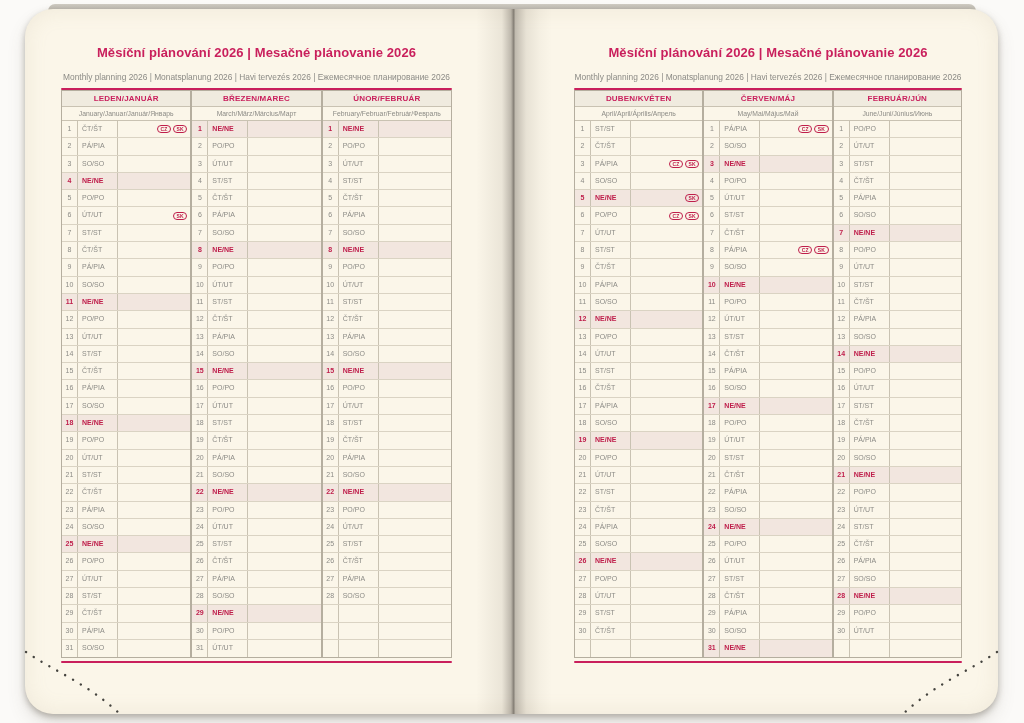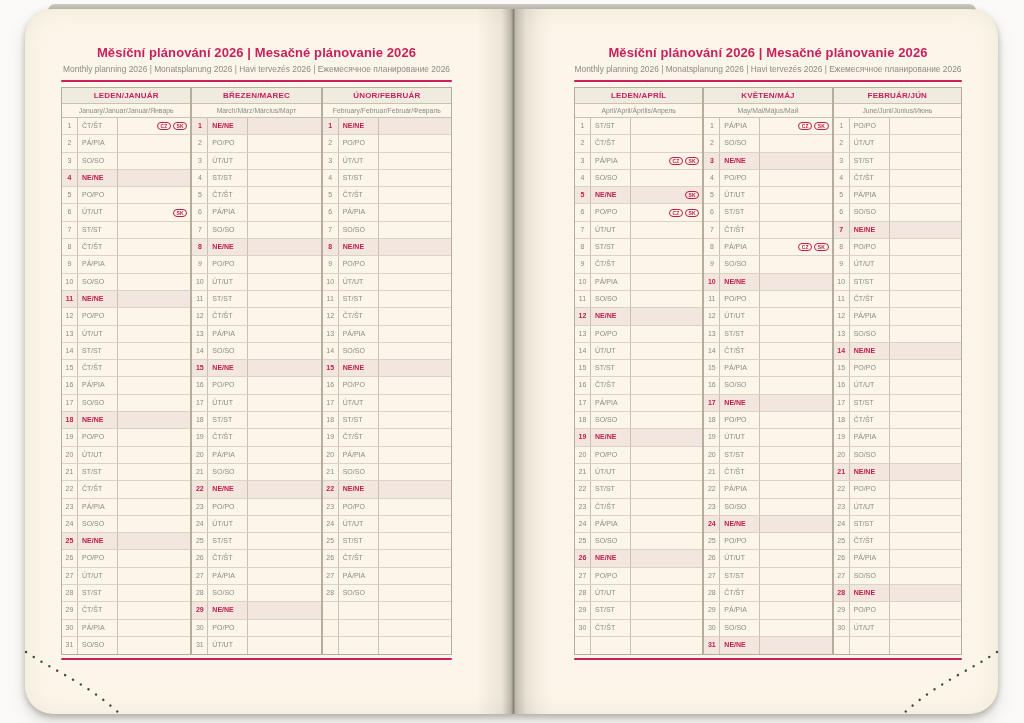--- a/index.html
+++ b/index.html
@@ -50,27 +50,27 @@
   .page-left .content{margin:35px 59px 0 36px}
   .page-right .content{margin:35px 36px 0 62px}
 
   .page-title{
     text-align:center;color:var(--accent);
     font-size:13px;font-weight:700;letter-spacing:.1px;
     height:18px;line-height:18px;white-space:nowrap;
   }
   .page-subtitle{
     text-align:center;color:var(--gray);
-    font-size:8.4px;height:11px;line-height:11px;margin-top:2px;white-space:nowrap;
+    font-size:8.4px;height:11px;line-height:11px;margin-top:10px;white-space:nowrap;
   }
   .rule{height:2px;background:var(--accent);border-radius:1px}
   .rule-top{margin-top:5px}
   .rule-bottom{margin-top:3px}
 
-  .months{display:flex;margin-top:5px}
+  .months{display:flex;}
   .month{flex:1;border:1px solid var(--border);background:var(--page-bg)}
   .month-name{
     height:16px;line-height:16px;text-align:center;
     background:var(--header-bg);border-bottom:1px solid var(--cell-line);
     color:var(--accent);font-weight:700;font-size:8px;letter-spacing:.2px;white-space:nowrap;
   }
   .month-sub{
     height:14px;line-height:14px;text-align:center;
     border-bottom:1px solid var(--cell-line);
     color:var(--gray);font-size:6.8px;white-space:nowrap;
@@ -597,21 +597,21 @@
     </div>
   </div>
 
   <div class="page page-right">
     <div class="content">
       <div class="page-title">Měsíční plánování 2026 | Mesačné plánovanie 2026</div>
       <div class="page-subtitle">Monthly planning 2026 | Monatsplanung 2026 | Havi tervezés 2026 | Ежемесячное планирование 2026</div>
       <div class="rule rule-top"></div>
       <div class="months">
           <div class="month">
-            <div class="month-name">LEDEN/APRÍL</div>
+            <div class="month-name">DUBEN/KVĚTEN</div>
             <div class="month-sub">April/April/Április/Апрель</div>
             <div class="day-row">
               <div class="c-num">1</div>
               <div class="c-dow">ST/ST</div>
               <div class="c-note"></div>
             </div>
             <div class="day-row">
               <div class="c-num">2</div>
               <div class="c-dow">ČT/ŠT</div>
               <div class="c-note"></div>
@@ -764,21 +764,21 @@
               <div class="c-dow">ČT/ŠT</div>
               <div class="c-note"></div>
             </div>
             <div class="day-row">
               <div class="c-num"></div>
               <div class="c-dow"></div>
               <div class="c-note"></div>
             </div>
           </div>
           <div class="month">
-            <div class="month-name">KVĚTEN/MÁJ</div>
+            <div class="month-name">ČERVEN/MÁJ</div>
             <div class="month-sub">May/Mai/Május/Май</div>
             <div class="day-row">
               <div class="c-num">1</div>
               <div class="c-dow">PÁ/PIA</div>
               <div class="c-note">
                 <span class="badge">CZ</span>
                 <span class="badge">SK</span>
               </div>
             </div>
             <div class="day-row">

